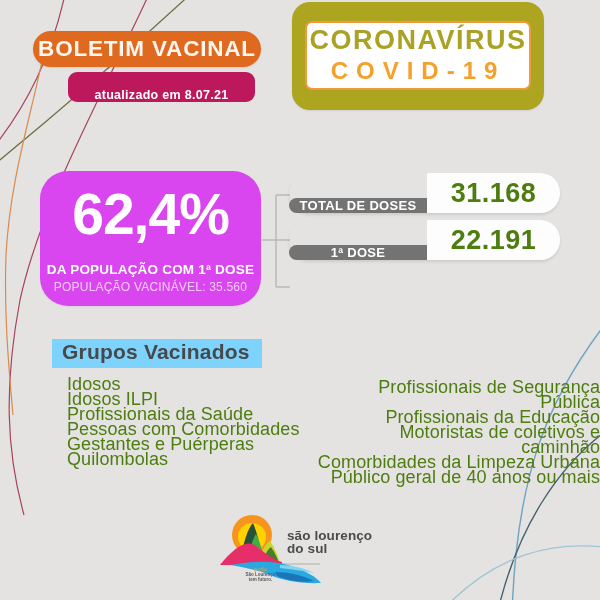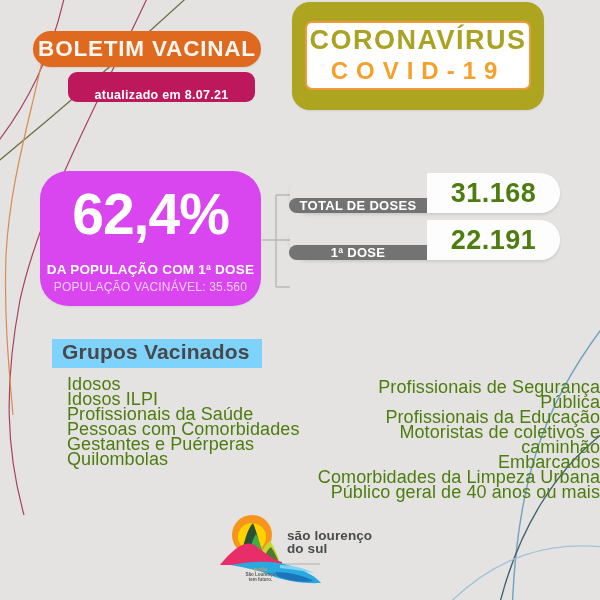--- a/index.html
+++ b/index.html
@@ -142,21 +142,20 @@
     <div>Profissionais da Saúde</div>
     <div>Pessoas com Comorbidades</div>
     <div>Gestantes e Puérperas</div>
     <div>Quilombolas</div>
   </div>
 
   <div class="group-list group-list-right">
     <div>Profissionais de Segurança Pública</div>
     <div>Profissionais da Educação</div>
     <div>Motoristas de coletivos e caminhão</div>
-    <div>Embarcados</div>
     <div>Comorbidades da Limpeza Urbana</div>
     <div>Público geral de 40 anos ou mais</div>
   </div>
 
   <div class="logo">
     <svg class="logo-mark" width="104" height="78" viewBox="0 0 104 78">
       <line x1="0" y1="54" x2="100" y2="54" stroke="#9a9a9a" stroke-width="0.7"></line>
       <circle cx="32" cy="25" r="20" fill="#f7941d"></circle>
       <circle cx="32" cy="27" r="14" fill="#ffd200"></circle>
       <path d="M20,54 C23,32 28,18 33,13 C37,22 41,38 43,54 Z" fill="#2a5038"></path>

